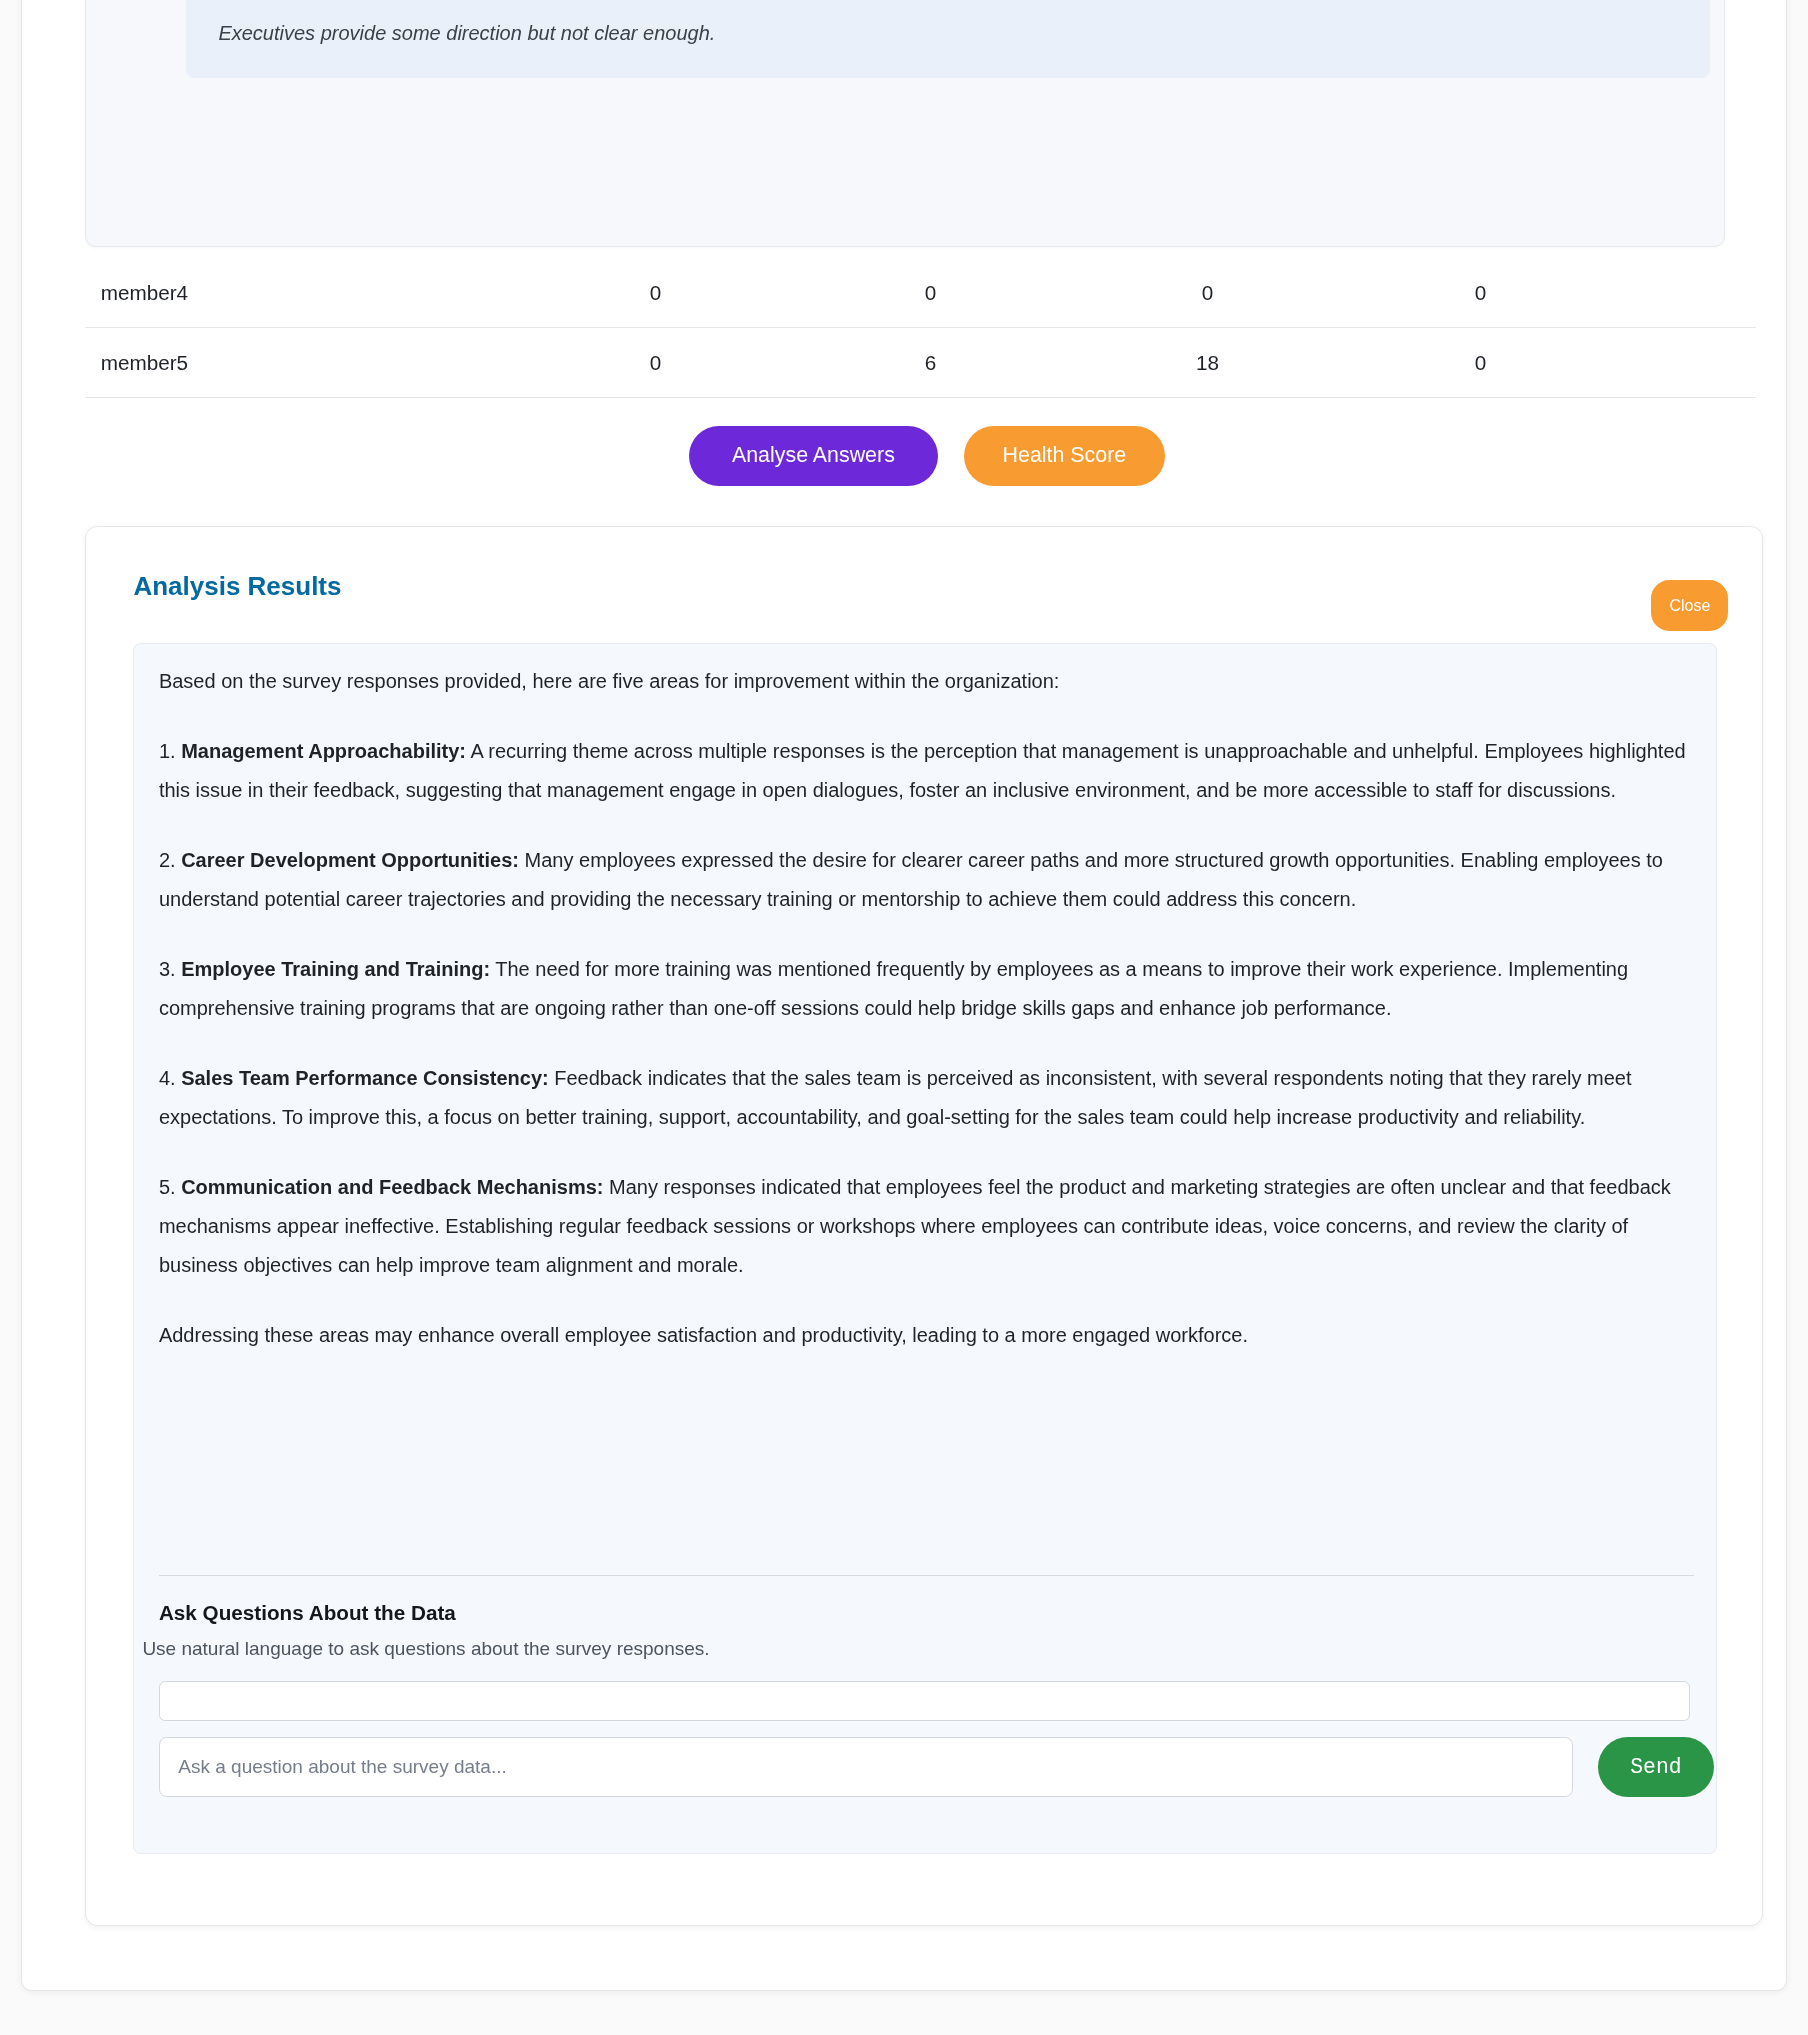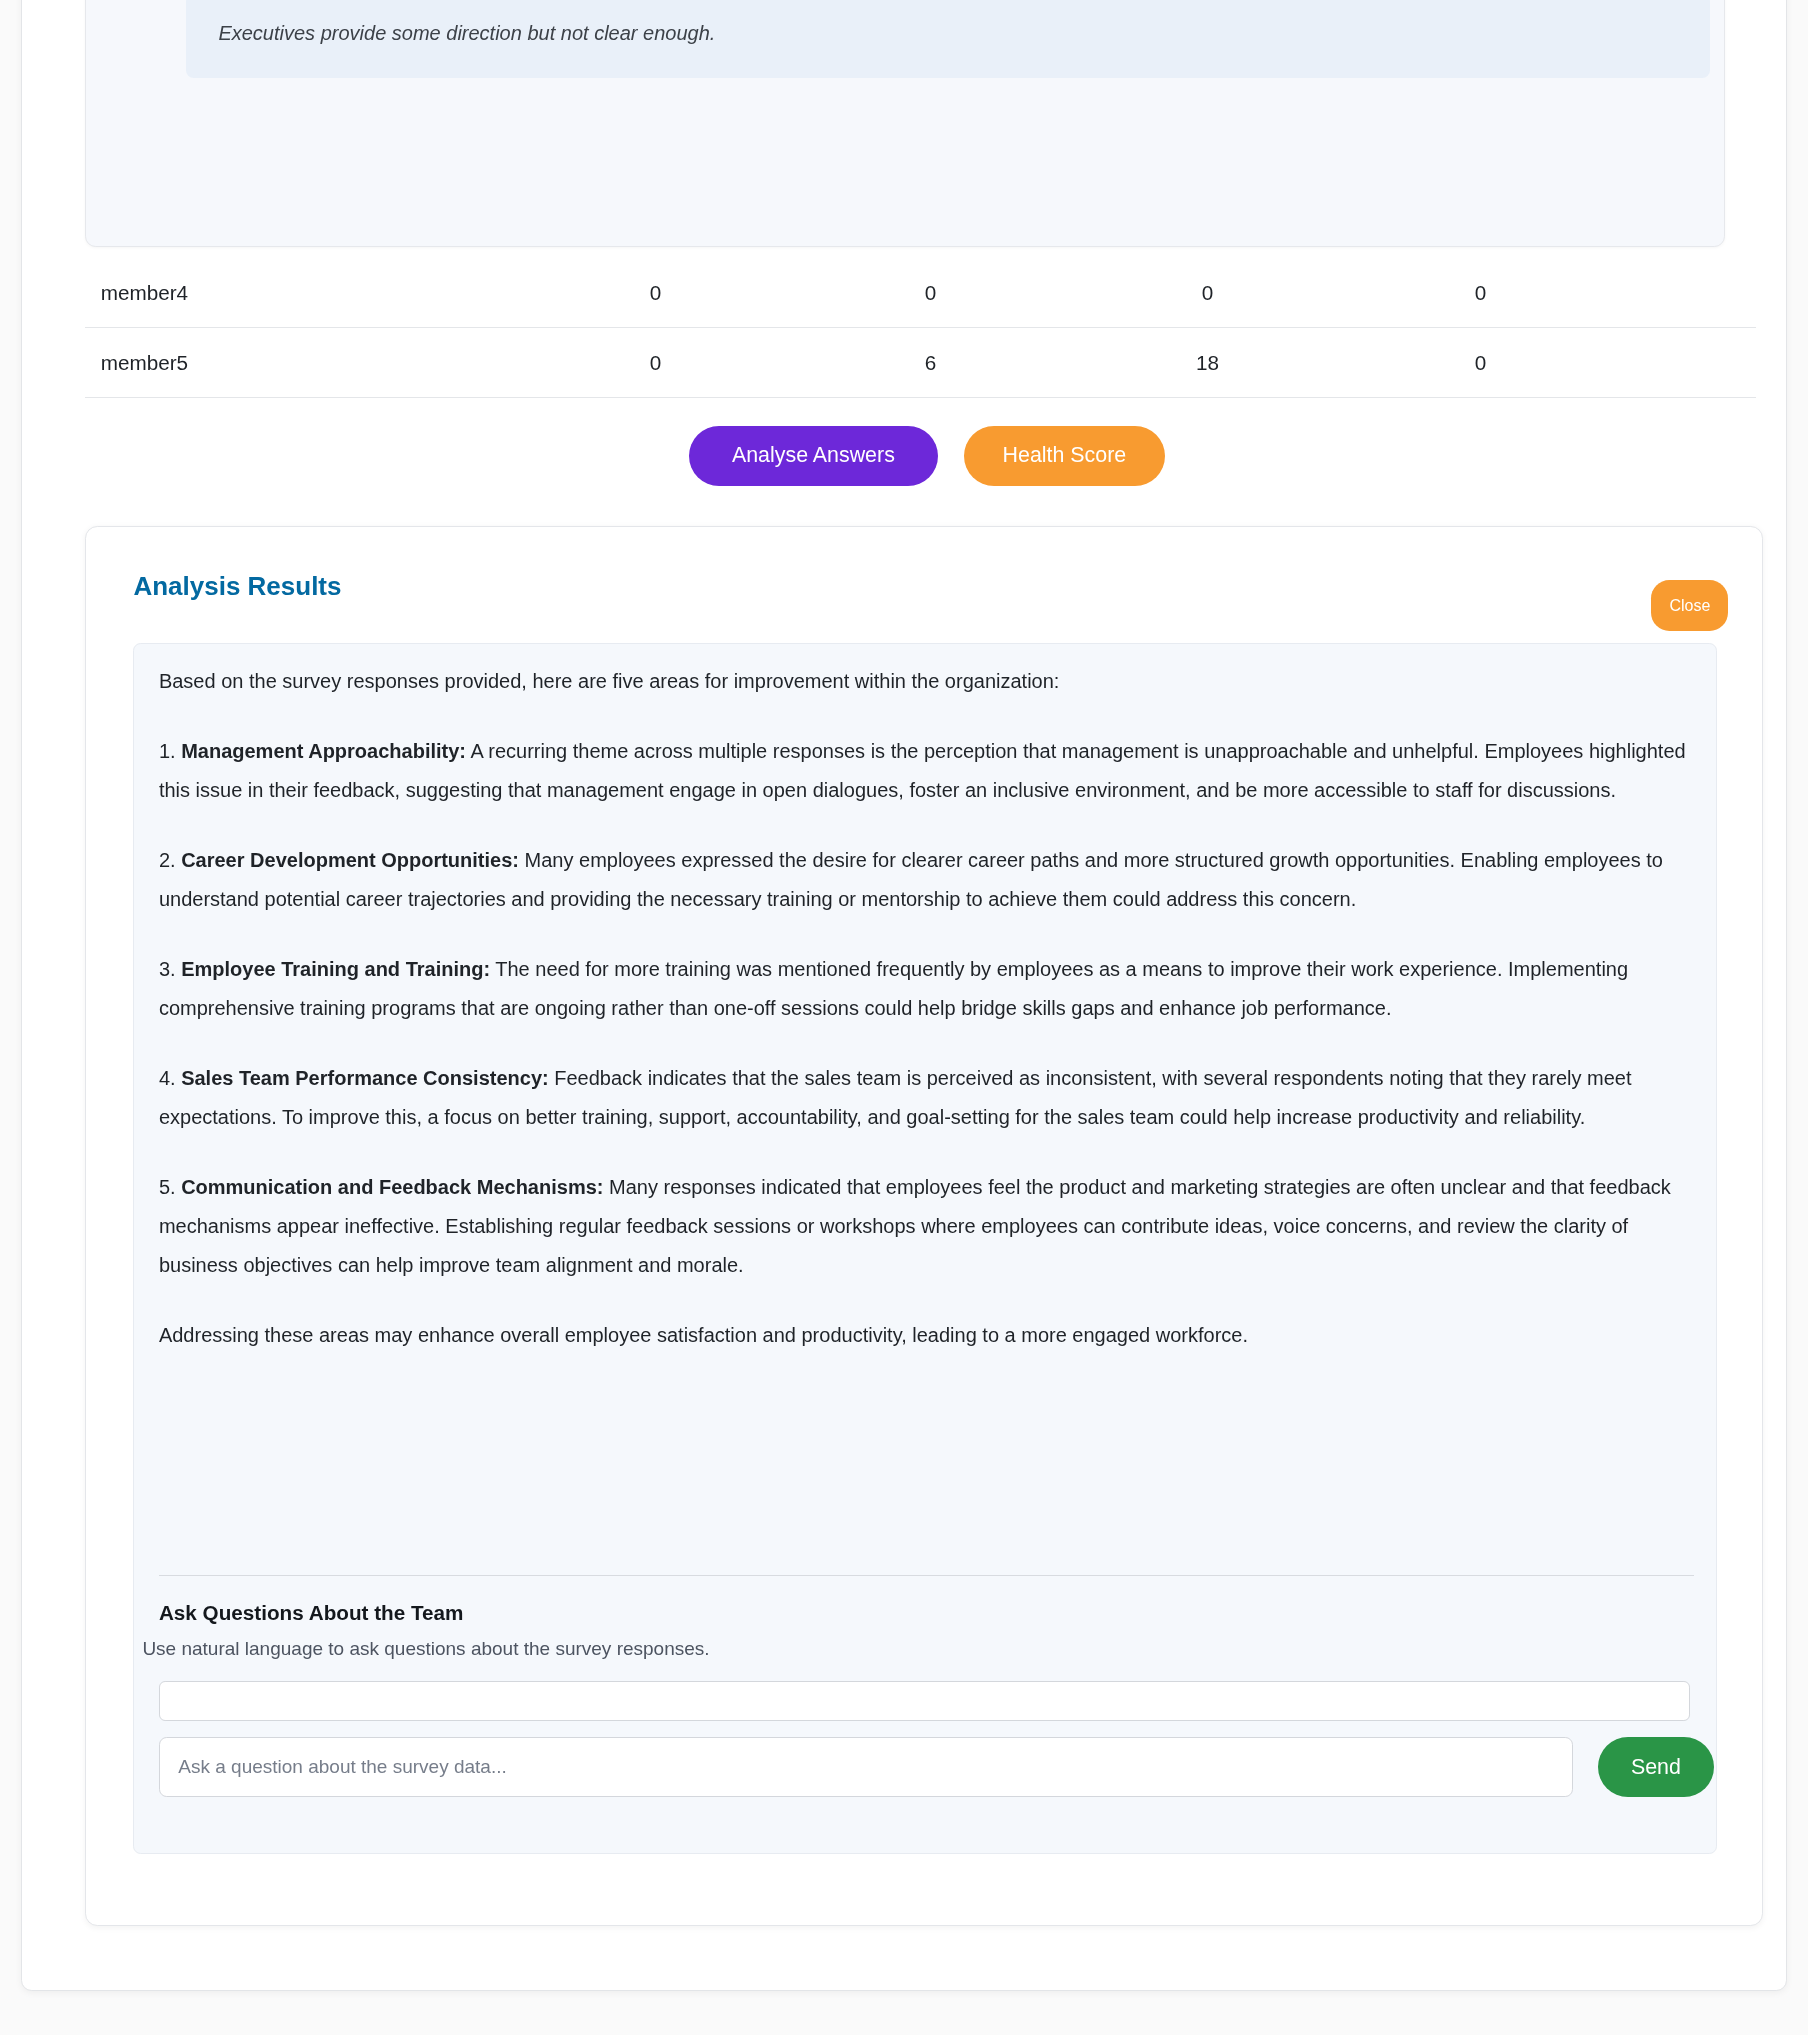--- a/index.html
+++ b/index.html
@@ -269,21 +269,21 @@
   .btn-send {
     position: absolute;
     left: 1439px;
     top: 0;
     width: 116px;
     height: 60px;
     border-radius: 31px;
     background: #2a9547;
     border: none;
     color: #ffffff;
-    font-family: Liberation Sans, sans-serif;
+    font-family: Liberation Mono, monospace;
     font-size: 21.4px;
     cursor: pointer;
     padding: 0;
   }
 </style>
 </head>
 <body>
 
 <div class="page-shell">
 
@@ -352,21 +352,21 @@
           <span>5.</span>
           <b>Communication and Feedback Mechanisms:</b>
           <span>Many responses indicated that employees feel the product and marketing strategies are often unclear and that feedback mechanisms appear ineffective. Establishing regular feedback sessions or workshops where employees can contribute ideas, voice concerns, and review the clarity of business objectives can help improve team alignment and morale.</span>
         </p>
 
         <p>Addressing these areas may enhance overall employee satisfaction and productivity, leading to a more engaged workforce.</p>
       </div>
 
       <div class="qa-divider"></div>
 
-      <div class="qa-heading">Ask Questions About the Team</div>
+      <div class="qa-heading">Ask Questions About the Data</div>
       <div class="qa-subtext">Use natural language to ask questions about the survey responses.</div>
 
       <input class="qa-blank-input" type="text" value="" style="">
 
       <div class="qa-row">
         <input class="qa-input" type="text" placeholder="Ask a question about the survey data..." style="">
         <button class="btn-send">Send</button>
       </div>
     </div>
 

